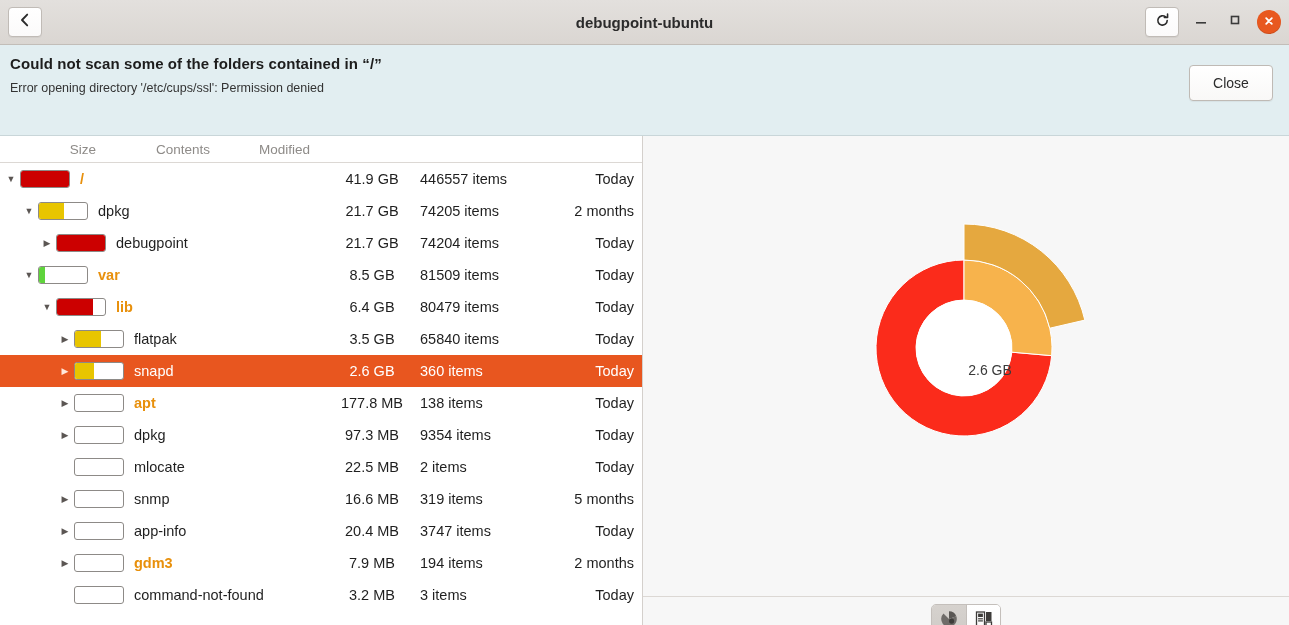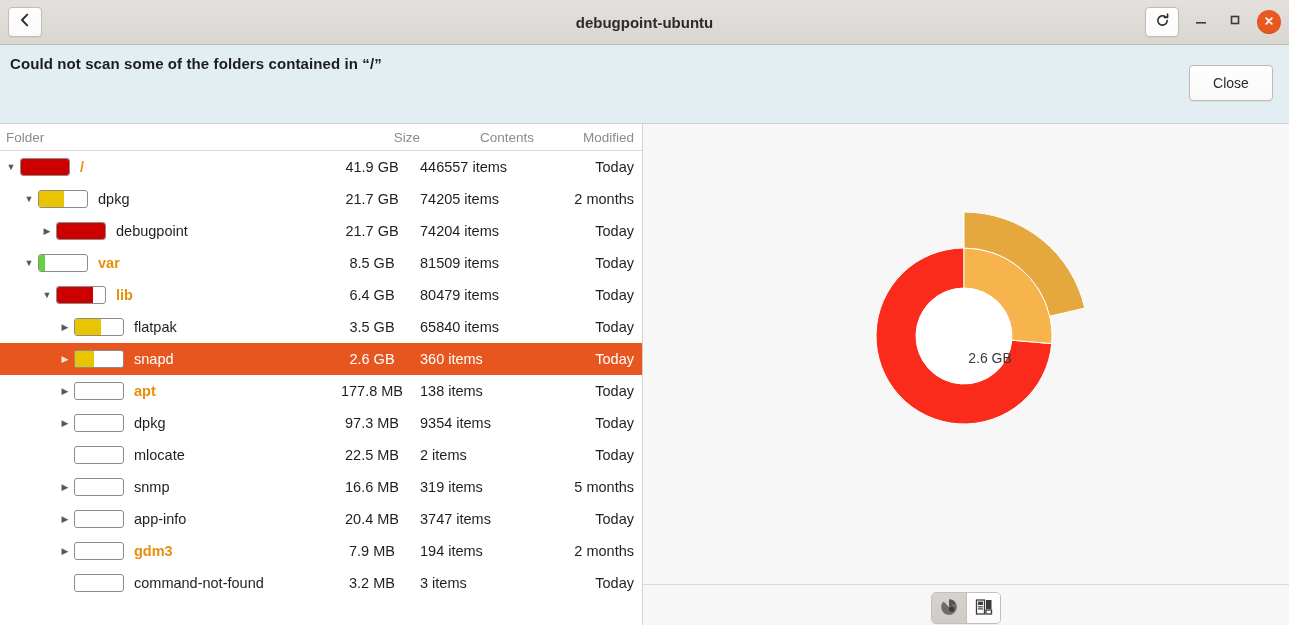--- a/index.html
+++ b/index.html
@@ -53,21 +53,21 @@
     width: 24px; height: 24px; border-radius: 50%;
     background: #e8581f;
     display: flex; align-items: center; justify-content: center;
     cursor: pointer;
     box-shadow: inset 0 -1px 0 rgba(0,0,0,.12);
   }
 
   
   .infobar {
     position: relative;
-    height: 79px;
+    height: 91px;
     background: #e2eef1;
     border-bottom: 1px solid #c9d6d9;
     padding: 10px 14px 0 10px;
   }
   .info-title {
     font-size: 15px; font-weight: bold; color: #1d1d1d;
     letter-spacing: .1px;
     margin-bottom: 9px;
   }
   .info-sub {
@@ -273,28 +273,28 @@
         <svg width="12" height="12" viewBox="0 0 12 12" aria-hidden="true">
           <path d="M3.2 3.2 L8.8 8.8 M8.8 3.2 L3.2 8.8" stroke="#ffffff" stroke-width="1.8" stroke-linecap="round"></path>
         </svg>
       </span>
     </div>
   </div>
 </div>
 
 <div class="infobar">
   <div class="info-title">Could not scan some of the folders contained in “/”</div>
+  <div class="info-sub">Error opening directory '/etc/cups/ssl': Permission denied</div>
   <button class="close-btn">Close</button>
 </div>
 
 <div class="content">
 
   <div class="left-pane">
     <div class="colhdr">
-      <div class="ch-folder">Folder</div>
       <div class="ch-size">Size</div>
       <div class="ch-contents">Contents</div>
       <div class="ch-modified">Modified</div>
     </div>
     <div class="rows" id="tree-rows">
         <div class="row">
           <div class="row-name">
             <span class="indent" style="width: 2px;"></span>
             <span class="twisty">▼</span>
             <span class="usagebar">

